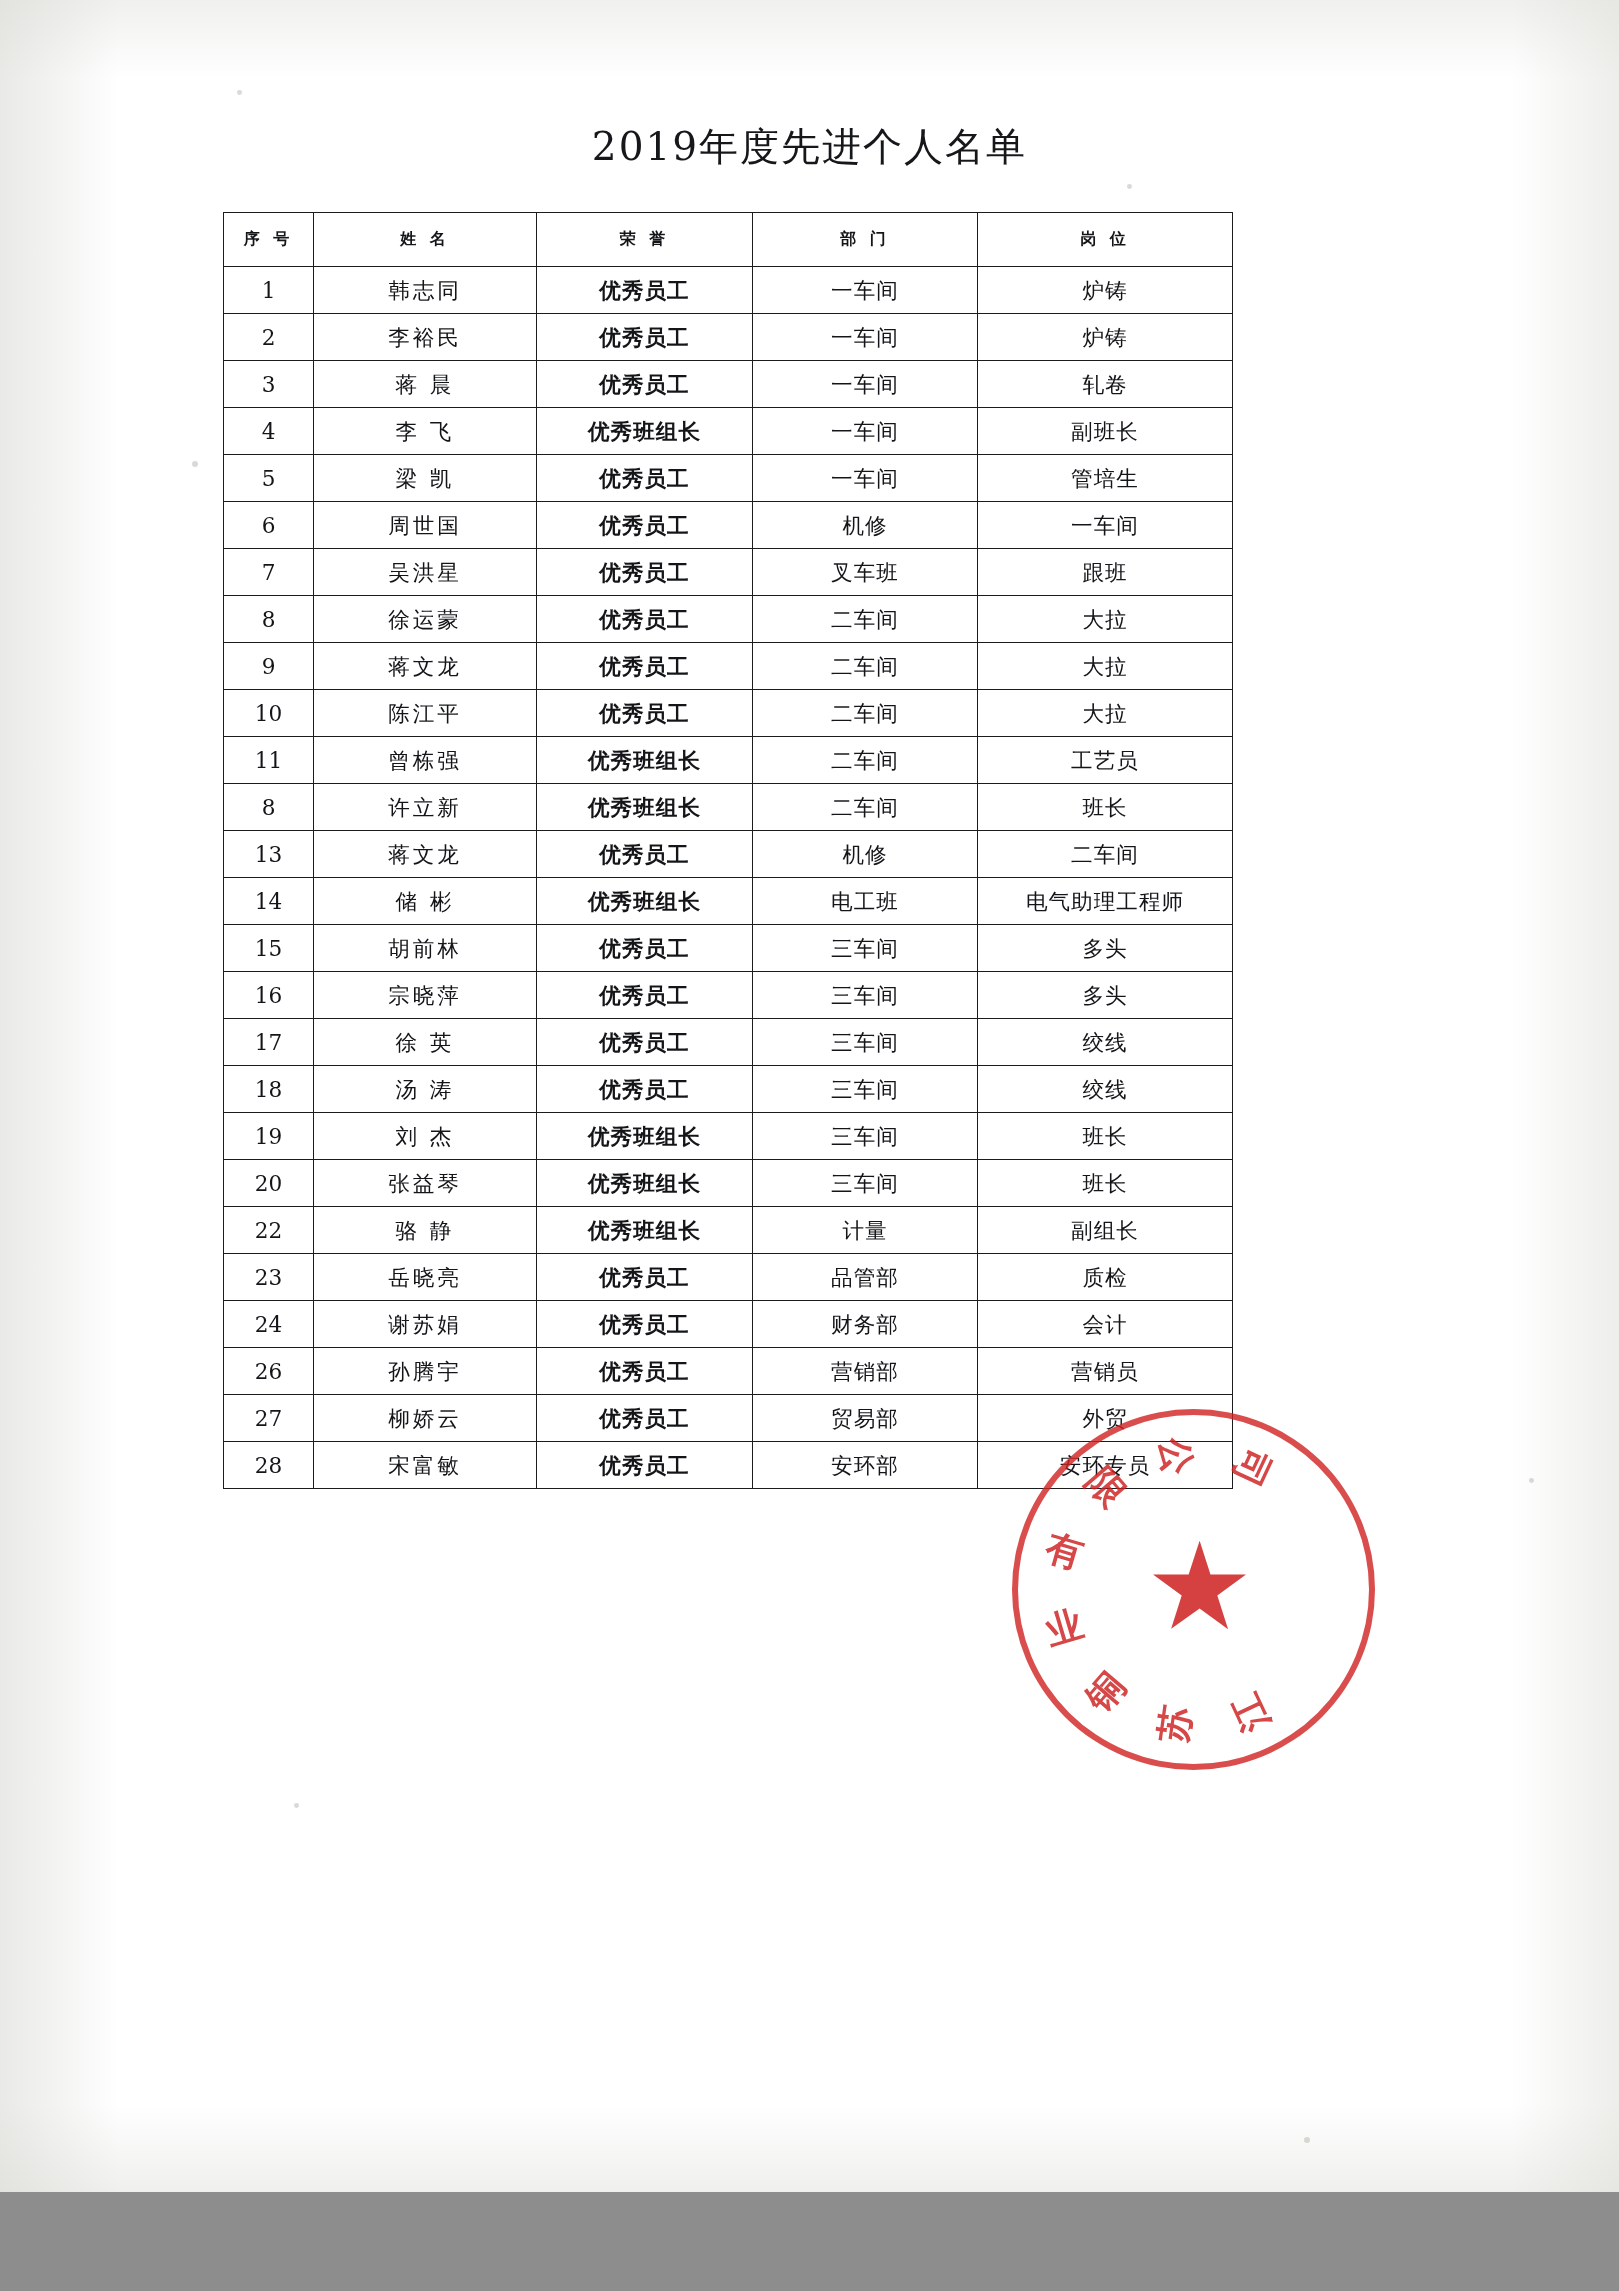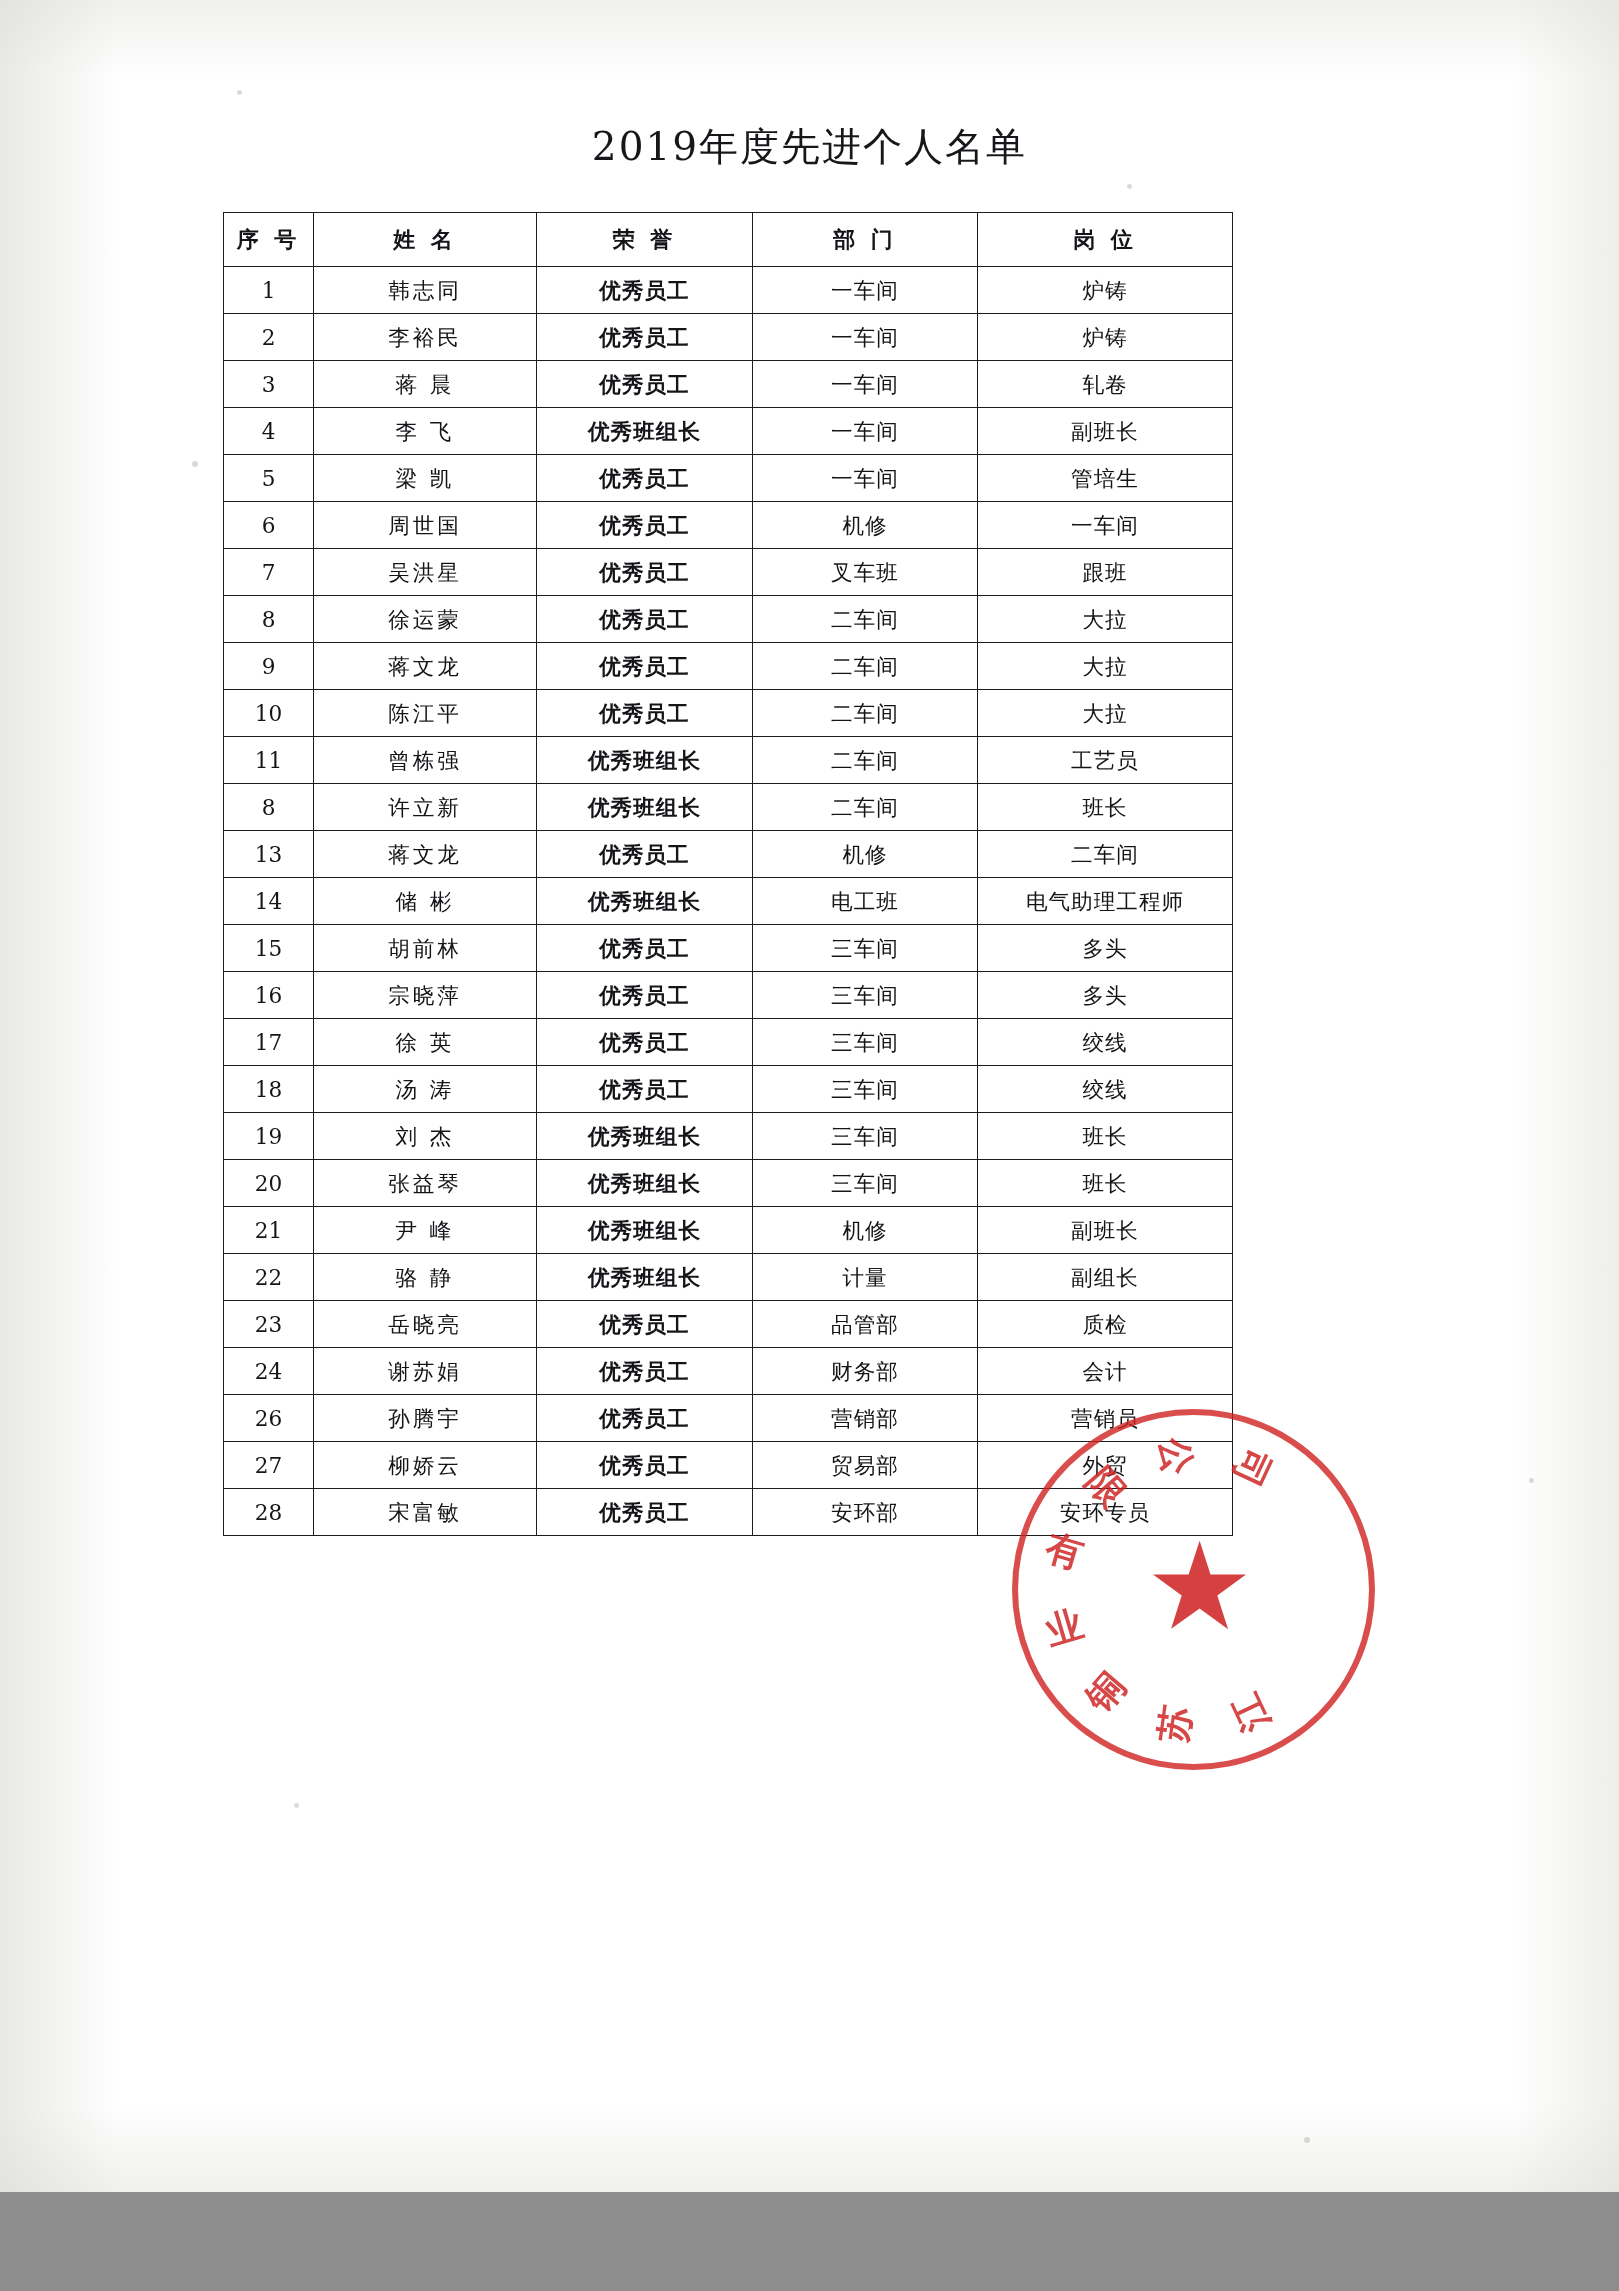--- a/index.html
+++ b/index.html
@@ -63,21 +63,21 @@
     height: 46px;
     text-align: center;
     vertical-align: middle;
     font-size: 21.6px;
     color: #141518;
     font-family: "DejaVu Serif", "Liberation Serif", serif;
     padding: 0;
     white-space: nowrap;
   }
   table.list th {
-    font-size: 22px;
+    font-size: 16px;
     letter-spacing: 3.9px;
     font-weight: 600;
     height: 53px;
   }
   col.c-idx { width: 90px; }
   col.c-name { width: 223px; }
   col.c-honor { width: 216px; }
   col.c-dept  { width: 225px; }
   col.c-post  { width: 255px; }
 
@@ -299,27 +299,20 @@
             <td class="post">班长</td>
           </tr>
           <tr>
             <td class="idx">20</td>
             <td class="name">张益琴</td>
             <td class="honor">优秀班组长</td>
             <td class="dept">三车间</td>
             <td class="post">班长</td>
           </tr>
           <tr>
-            <td class="idx">21</td>
-            <td class="name">尹 峰</td>
-            <td class="honor">优秀班组长</td>
-            <td class="dept">机修</td>
-            <td class="post">副班长</td>
-          </tr>
-          <tr>
             <td class="idx">22</td>
             <td class="name">骆 静</td>
             <td class="honor">优秀班组长</td>
             <td class="dept">计量</td>
             <td class="post">副组长</td>
           </tr>
           <tr>
             <td class="idx">23</td>
             <td class="name">岳晓亮</td>
             <td class="honor">优秀员工</td>

